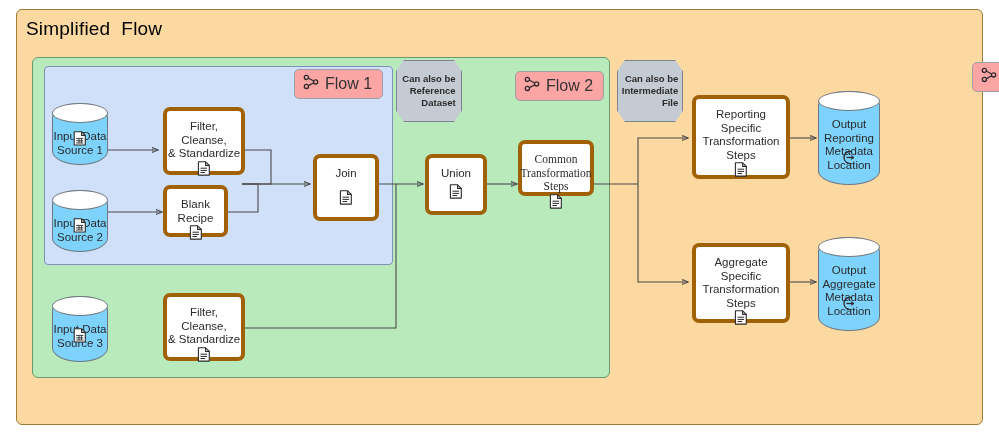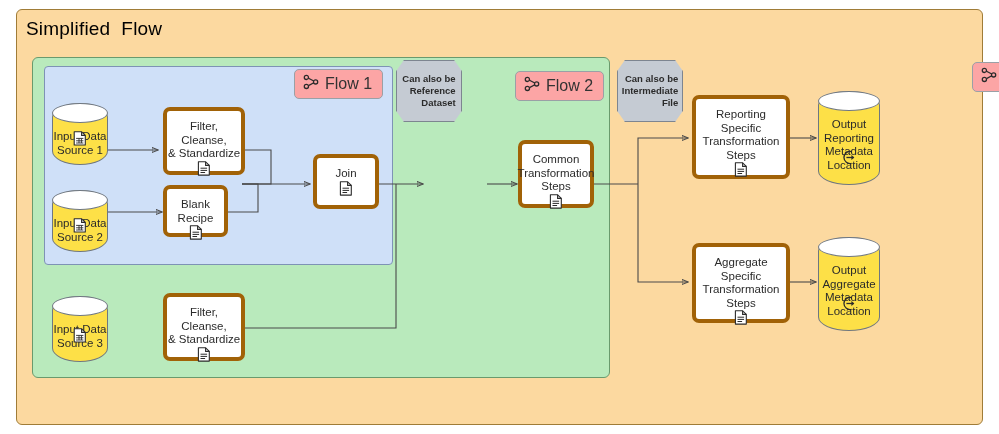--- a/index.html
+++ b/index.html
@@ -93,21 +93,21 @@
     padding-top: 9px;
   }
   .node .nlabel { white-space: pre-line; }
   .node .nicon { margin-top: auto; margin-bottom: 9px; }
 
   
   .cyl {
     position: absolute;
     box-sizing: border-box;
     border: 1px solid #6f7780;
-    background: #fde047;
+    background: #7dd3fc;
     border-radius: 50% / 14px;
   }
   .cyl .cap {
     position: absolute;
     left: -1px; top: -1px;
     width: 100%; height: 18px;
     border: 1px solid #6f7780;
     border-radius: 50%;
     background: #ffffff;
     box-sizing: content-box;
@@ -327,21 +327,21 @@
 Recipe</div>
     <div class="nicon">
       <svg width="14" height="15" viewBox="0 0 14 15">
         <path d="M1.4,0.8 L8.6,0.8 L12.3,4.4 L12.3,14.1 L1.4,14.1 Z" fill="#ffffff" stroke="#2b2b2b" stroke-width="1.1" stroke-linejoin="round"></path>
         <path d="M8.6,0.8 L8.6,4.4 L12.3,4.4" fill="none" stroke="#2b2b2b" stroke-width="1.1"></path>
         <path d="M3.5,7.2 L10.1,7.2 M3.5,9.4 L10.1,9.4 M3.5,11.5 L8.1,11.5" stroke="#2b2b2b" stroke-width="1.0"></path>
       </svg>
     </div>
   </div>
 
-  <div class="node" style="left:313px; top:154px; width:66px; height:55px;">
+  <div class="node" style="left:313px; top:154px; width:66px; height:67px;">
     <div class="nlabel">Join</div>
     <div class="nicon">
       <svg width="14" height="15" viewBox="0 0 14 15">
         <path d="M1.4,0.8 L8.6,0.8 L12.3,4.4 L12.3,14.1 L1.4,14.1 Z" fill="#ffffff" stroke="#2b2b2b" stroke-width="1.1" stroke-linejoin="round"></path>
         <path d="M8.6,0.8 L8.6,4.4 L12.3,4.4" fill="none" stroke="#2b2b2b" stroke-width="1.1"></path>
         <path d="M3.5,7.2 L10.1,7.2 M3.5,9.4 L10.1,9.4 M3.5,11.5 L8.1,11.5" stroke="#2b2b2b" stroke-width="1.0"></path>
       </svg>
     </div>
   </div>
 
@@ -350,22 +350,32 @@
 &amp; Standardize</div>
     <div class="nicon">
       <svg width="14" height="15" viewBox="0 0 14 15">
         <path d="M1.4,0.8 L8.6,0.8 L12.3,4.4 L12.3,14.1 L1.4,14.1 Z" fill="#ffffff" stroke="#2b2b2b" stroke-width="1.1" stroke-linejoin="round"></path>
         <path d="M8.6,0.8 L8.6,4.4 L12.3,4.4" fill="none" stroke="#2b2b2b" stroke-width="1.1"></path>
         <path d="M3.5,7.2 L10.1,7.2 M3.5,9.4 L10.1,9.4 M3.5,11.5 L8.1,11.5" stroke="#2b2b2b" stroke-width="1.0"></path>
       </svg>
     </div>
   </div>
 
-
-  <div class="node" style="left:518px; top:140px; width:76px; height:68px;">
+  <div class="node" style="left:425px; top:154px; width:62px; height:61px;">
+    <div class="nlabel">Union</div>
+    <div class="nicon">
+      <svg width="14" height="15" viewBox="0 0 14 15">
+        <path d="M1.4,0.8 L8.6,0.8 L12.3,4.4 L12.3,14.1 L1.4,14.1 Z" fill="#ffffff" stroke="#2b2b2b" stroke-width="1.1" stroke-linejoin="round"></path>
+        <path d="M8.6,0.8 L8.6,4.4 L12.3,4.4" fill="none" stroke="#2b2b2b" stroke-width="1.1"></path>
+        <path d="M3.5,7.2 L10.1,7.2 M3.5,9.4 L10.1,9.4 M3.5,11.5 L8.1,11.5" stroke="#2b2b2b" stroke-width="1.0"></path>
+      </svg>
+    </div>
+  </div>
+
+  <div class="node" style="left:518px; top:140px; width:76px; height:56px;font-family:Liberation Serif, serif;">
     <div class="nlabel">Common
 Transformation
 Steps</div>
     <div class="nicon">
       <svg width="14" height="15" viewBox="0 0 14 15">
         <path d="M1.4,0.8 L8.6,0.8 L12.3,4.4 L12.3,14.1 L1.4,14.1 Z" fill="#ffffff" stroke="#2b2b2b" stroke-width="1.1" stroke-linejoin="round"></path>
         <path d="M8.6,0.8 L8.6,4.4 L12.3,4.4" fill="none" stroke="#2b2b2b" stroke-width="1.1"></path>
         <path d="M3.5,7.2 L10.1,7.2 M3.5,9.4 L10.1,9.4 M3.5,11.5 L8.1,11.5" stroke="#2b2b2b" stroke-width="1.0"></path>
       </svg>
     </div>

